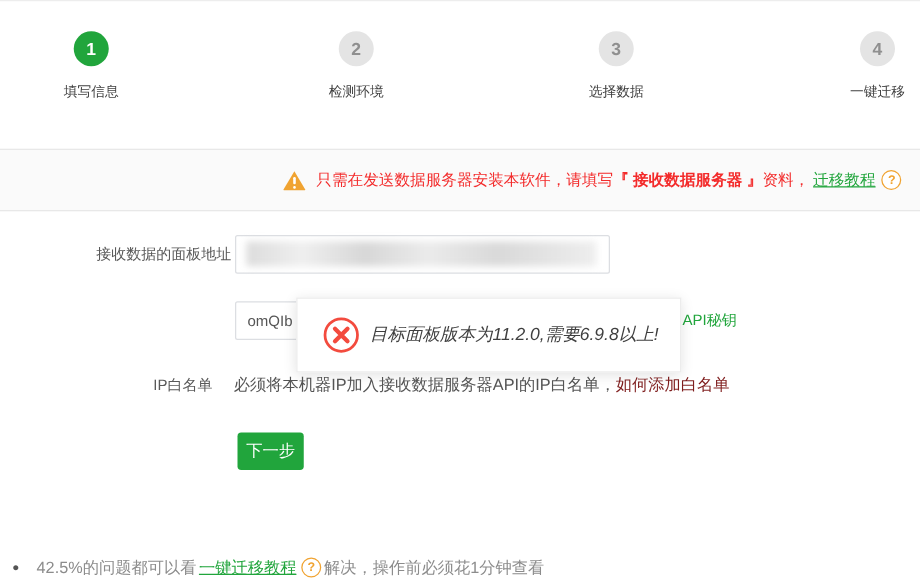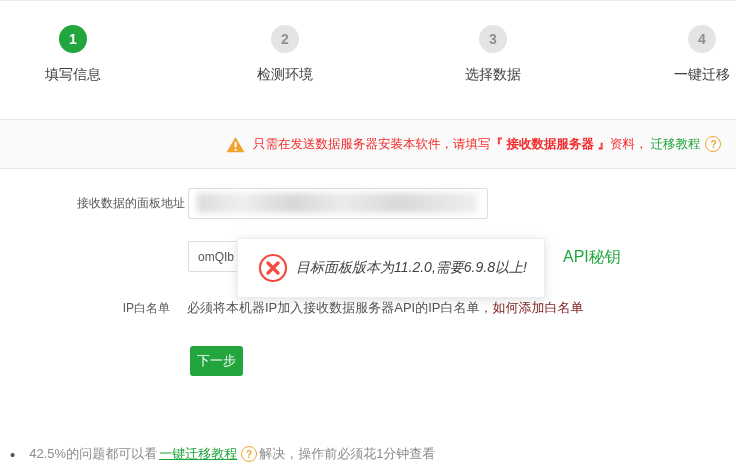--- a/index.html
+++ b/index.html
@@ -5,49 +5,49 @@
   html,body{margin:0;padding:0;background:#fff;}
   body{width:736px;height:464px;overflow:hidden;
        font-family:"Liberation Sans","DejaVu Sans",sans-serif;}
   .page{position:relative;width:736px;height:464px;border-top:1px solid #ededed;box-sizing:border-box;background:#fff;}
 
   
   .step{position:absolute;top:24px;width:120px;text-align:center;}
   .step .circle{width:28px;height:28px;line-height:28px;border-radius:50%;margin:0 auto;
                 background:#e4e4e4;color:#8f8f8f;font-size:14px;font-weight:bold;}
   .step.active .circle{background:#21a53c;color:#fff;}
-  .step .lbl{margin-top:13px;font-size:14px;color:#3f3f3f;}
+  .step .lbl{margin-top:13px;font-size:11px;color:#3f3f3f;}
   .step-1{left:13px}.step-2{left:225px}.step-3{left:433px}.step-4{left:642px}
 
   
   .banner{position:absolute;top:118px;left:0;right:0;height:50px;background:#fafafa;
           border-top:1px solid #e8e8e8;border-bottom:1px solid #e8e8e8;box-sizing:border-box;
           display:flex;align-items:center;padding-left:226px;white-space:nowrap;
           font-size:12.5px;color:#f32b2b;}
   .banner .warn-svg{display:block;margin-right:8px;}
   .banner .em{font-weight:bold;}
-  .banner .g-link{color:#21a53c;margin-left:3px;cursor:pointer;}
+  .banner .g-link{color:#21a53c;text-decoration:underline;margin-left:3px;cursor:pointer;}
   .help-icon{display:inline-flex;align-items:center;justify-content:center;flex:none;
              width:14px;height:14px;border:1px solid #f0a331;border-radius:50%;
              color:#f0a331;font-size:10px;font-weight:bold;margin-left:5px;cursor:pointer;background:#fff;}
 
   
   .form-label{position:absolute;left:0;width:170px;text-align:right;font-size:12px;color:#595959;}
   .row1-label{top:187px;line-height:31px;padding-left:15px;}
   .row2-label{top:240px;line-height:31px;}
   .row3-label{top:299px;line-height:16px;}
   .input{position:absolute;left:188px;width:300px;height:31px;border:1px solid #dcdee2;border-radius:2px;
          box-sizing:border-box;background:#fff;font-size:12px;color:#555;padding:0 9px;outline:none;
          font-family:"Liberation Sans","DejaVu Sans",sans-serif;}
   .input1{top:187px;}
   .input2{top:240px;}
   .redaction{position:absolute;left:197px;top:192px;width:280px;height:20px;border-radius:2px;
              filter:blur(3px);pointer-events:none;
              background:linear-gradient(90deg,#dcdcdc 0%,#efefef 16%,#d7d7d7 34%,#ebebeb 52%,#d9d9d9 72%,#eeeeee 100%);}
-  .api-fragment{position:absolute;left:546px;top:240px;line-height:31px;font-size:16px;color:#21a53c;cursor:pointer;margin-left:17px;}
+  .api-fragment{position:absolute;left:546px;top:240px;line-height:31px;font-size:12px;color:#21a53c;cursor:pointer;}
   .row3-desc{position:absolute;left:187px;top:299px;font-size:13px;line-height:16px;color:#555;white-space:nowrap;}
   .row3-desc .g-link{color:#7f1d1d;cursor:pointer;}
   .next-btn{position:absolute;left:190px;top:345px;width:53px;height:30px;background:#21a53c;border:none;
             border-radius:3px;color:#fff;font-size:13px;cursor:pointer;
             font-family:"Liberation Sans","DejaVu Sans",sans-serif;}
 
   
   .dialog{position:absolute;left:237px;top:237px;width:308px;height:60px;background:#fff;
           border:1px solid #ececec;box-shadow:0 2px 10px rgba(0,0,0,.12);z-index:5;
           display:flex;align-items:center;padding-left:20px;box-sizing:border-box;font-style:italic;}

